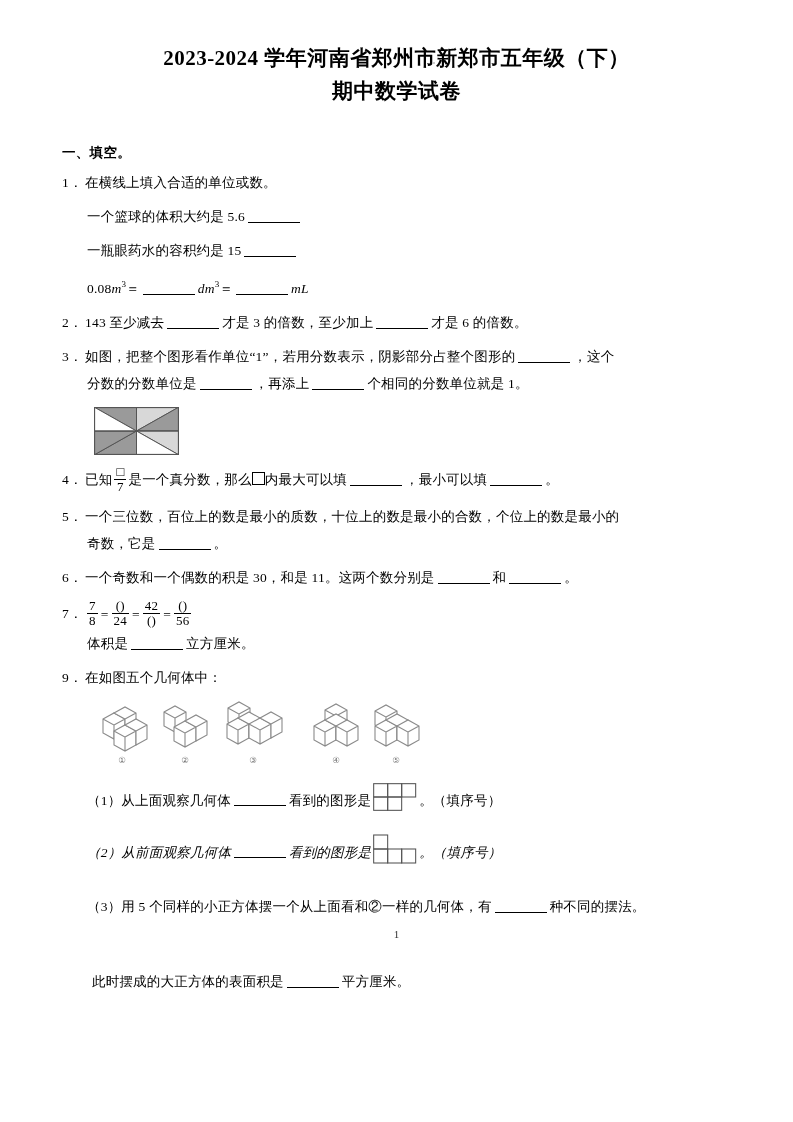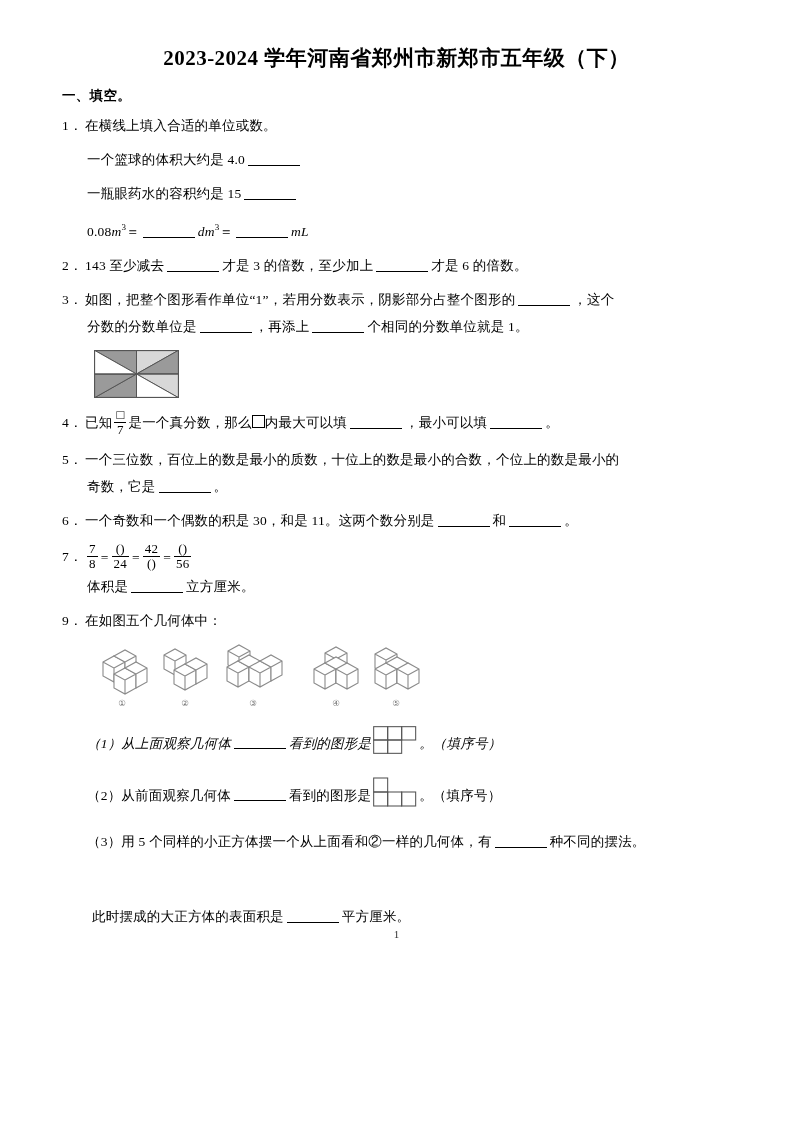--- a/index.html
+++ b/index.html
@@ -27,21 +27,21 @@
     font-size:21px;
     line-height:33px;
     letter-spacing:.5px;
     margin:0;
     padding-top:42px;
   }
   .title .t-line{display:block;}
   .section-head{
     font-weight:bold;
     font-size:13.5px;
-    margin-top:12px;
+    margin-top:36px;
     margin-bottom:4px;
     letter-spacing:.3px;
   }
   .q{
     font-size:13.5px;
     line-height:27px;
     margin:0;
     padding:0;
     letter-spacing:.2px;
   }
@@ -98,29 +98,30 @@
 </style>
 </head>
 <body>
 
 <div class="page">
 
   <div class="topdot"></div>
 
   <h1 class="title">
     <span class="t-line">2023-2024 学年河南省郑州市新郑市五年级（下）</span>
+    <span class="t-line">期中数学试卷</span>
   </h1>
 
   <div class="section-head">一、填空。</div>
 
   <div class="q q-row">
     <span class="num">1．</span><span>在横线上填入合适的单位或数。</span>
   </div>
   <div class="q q-row indent">
-    <span>一个篮球的体积大约是 4.0</span><span class="blank"></span>
+    <span>一个篮球的体积大约是 5.6</span><span class="blank"></span>
   </div>
   <div class="q q-row indent">
     <span>一瓶眼药水的容积约是 15</span><span class="blank"></span>
   </div>
   <div class="q q-row indent">
     <span>0.08</span><span class="it">m</span><sup>3</sup><span>＝</span><span class="blank"></span><span class="it">dm</span><sup>3</sup><span>＝</span><span class="blank"></span><span class="it">mL</span>
   </div>
 
   <div class="q q-row">
     <span class="num">2．</span><span>143 至少减去</span><span class="blank"></span><span>才是 3 的倍数，至少加上</span><span class="blank"></span><span>才是 6 的倍数。</span>
@@ -220,44 +221,44 @@
       <g font-size="17" fill="#777" font-family="Liberation Serif, serif" text-anchor="middle">
         <text x="44" y="132">①</text>
         <text x="170" y="132">②</text>
         <text x="306" y="132">③</text>
         <text x="472" y="132">④</text>
         <text x="592" y="132">⑤</text>
       </g>
     </svg>
   </div>
 
-  <div class="q indent" style="margin-top:12px;font-style:italic;">
+  <div class="q indent" style="margin-top:12px;">
     <span>（1）从上面观察几何体</span><span class="blank"></span><span>看到的图形是</span><span class="gridfig"><svg width="44" height="28" viewBox="0 0 66 42">
           <g stroke="#555" stroke-width="1.6" fill="none">
             <rect x="1" y="1" width="21" height="20"></rect>
             <rect x="22" y="1" width="21" height="20"></rect>
             <rect x="43" y="1" width="21" height="20"></rect>
             <rect x="1" y="21" width="21" height="20"></rect>
             <rect x="22" y="21" width="21" height="20"></rect>
           </g>
         </svg></span><span>。（填序号）</span>
   </div>
 
-  <div class="q indent" style="margin-top:14px;">
+  <div class="q indent" style="margin-top:14px;font-style:italic;">
     <span>（2）从前面观察几何体</span><span class="blank"></span><span>看到的图形是</span><span class="gridfig"><svg width="44" height="30" viewBox="0 0 66 44">
           <g stroke="#555" stroke-width="1.6" fill="none">
             <rect x="1" y="1" width="21" height="21"></rect>
             <rect x="1" y="22" width="21" height="21"></rect>
             <rect x="22" y="22" width="21" height="21"></rect>
             <rect x="43" y="22" width="21" height="21"></rect>
           </g>
         </svg></span><span>。（填序号）</span>
   </div>
 
-  <div class="q indent" style="margin-top:12px;">
+  <div class="q indent" style="margin-top:20px;">
     <span>（3）用 5 个同样的小正方体摆一个从上面看和②一样的几何体，有</span><span class="blank"></span><span>种不同的摆法。</span>
   </div>
 
   <div class="q indent" style="padding-left:30px;margin-top:48px;">
     <span>此时摆成的大正方体的表面积是</span><span class="blank"></span><span>平方厘米。</span>
   </div>
 
   <div class="footer">
     <span>1</span>
   </div>

